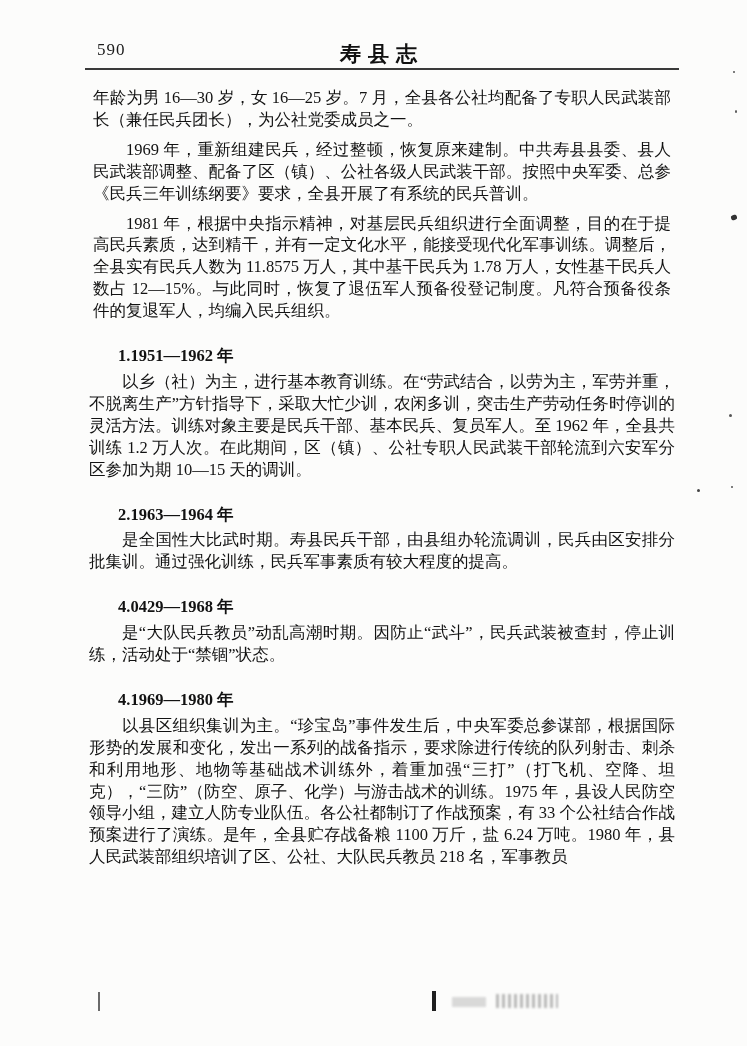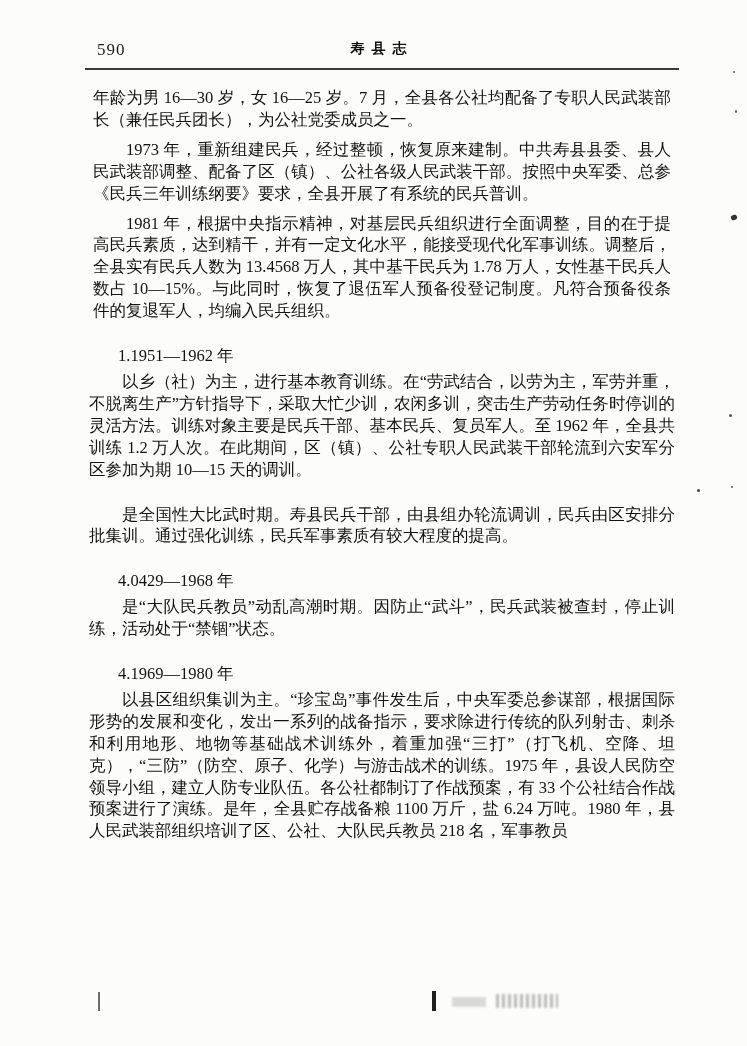--- a/index.html
+++ b/index.html
@@ -28,21 +28,21 @@
     top: 0;
     font-size: 17px;
     letter-spacing: 1px;
     color: #1c1c1c;
   }
   .book-title {
     position: absolute;
     left: 0; right: 0;
     top: 0;
     text-align: center;
-    font-size: 14px;
+    font-size: 21px;
     font-weight: bold;
     letter-spacing: 7px;
     color: #111;
   }
   .header-rule {
     height: 0;
     border-top: 2px solid #3a3a3a;
     margin-top: 4px;
   }
   
@@ -60,21 +60,21 @@
     font-size: 24px;
     line-height: 28px;
     padding-left: 33px;
     margin-top: 21px;
     margin-bottom: 17px;
     font-weight: 500;
     color: #181818;
   }
   .subsection { margin-top: 23px; }
   .subsection-heading {
-    font-weight: normal;
+    font-weight: bold;
     text-indent: 2em;
     font-size: 16.5px;
   }
   .subsection-body { text-indent: 2em; margin: 4px; }
   
   .artifact { position: absolute; pointer-events: none; }
   .tick-left {
     left: 98px; top: 992px;
     width: 2px; height: 19px;
     background: #6a6a6a;
@@ -113,30 +113,31 @@
 
   <div class="running-header">
     <span class="page-number">590</span>
     <span class="book-title">寿县志</span>
   </div>
   <div class="header-rule"></div>
 
   <div class="text-block">
 
     <p class="para no-indent">年龄为男 16—30 岁，女 16—25 岁。7 月，全县各公社均配备了专职人民武装部长（兼任民兵团长），为公社党委成员之一。</p>
-    <p class="para">1973 年，重新组建民兵，经过整顿，恢复原来建制。中共寿县县委、县人民武装部调整、配备了区（镇）、公社各级人民武装干部。按照中央军委、总参《民兵三年训练纲要》要求，全县开展了有系统的民兵普训。</p>
-    <p class="para">1981 年，根据中央指示精神，对基层民兵组织进行全面调整，目的在于提高民兵素质，达到精干，并有一定文化水平，能接受现代化军事训练。调整后，全县实有民兵人数为 13.4568 万人，其中基干民兵为 1.78 万人，女性基干民兵人数占 10—15%。与此同时，恢复了退伍军人预备役登记制度。凡符合预备役条件的复退军人，均编入民兵组织。</p>
+    <p class="para">1969 年，重新组建民兵，经过整顿，恢复原来建制。中共寿县县委、县人民武装部调整、配备了区（镇）、公社各级人民武装干部。按照中央军委、总参《民兵三年训练纲要》要求，全县开展了有系统的民兵普训。</p>
+    <p class="para">1981 年，根据中央指示精神，对基层民兵组织进行全面调整，目的在于提高民兵素质，达到精干，并有一定文化水平，能接受现代化军事训练。调整后，全县实有民兵人数为 11.8575 万人，其中基干民兵为 1.78 万人，女性基干民兵人数占 12—15%。与此同时，恢复了退伍军人预备役登记制度。凡符合预备役条件的复退军人，均编入民兵组织。</p>
 
 
     <div class="subsection">
       <div class="subsection-heading">1.1951—1962 年</div>
       <p class="subsection-body">以乡（社）为主，进行基本教育训练。在“劳武结合，以劳为主，军劳并重，不脱离生产”方针指导下，采取大忙少训，农闲多训，突击生产劳动任务时停训的灵活方法。训练对象主要是民兵干部、基本民兵、复员军人。至 1962 年，全县共训练 1.2 万人次。在此期间，区（镇）、公社专职人民武装干部轮流到六安军分区参加为期 10—15 天的调训。</p>
     </div>
 
     <div class="subsection">
+      <div class="subsection-heading">2.1963—1964 年</div>
       <p class="subsection-body">是全国性大比武时期。寿县民兵干部，由县组办轮流调训，民兵由区安排分批集训。通过强化训练，民兵军事素质有较大程度的提高。</p>
     </div>
 
     <div class="subsection">
       <div class="subsection-heading">4.0429—1968 年</div>
       <p class="subsection-body">是“大队民兵教员”动乱高潮时期。因防止“武斗”，民兵武装被查封，停止训练，活动处于“禁锢”状态。</p>
     </div>
 
     <div class="subsection">
       <div class="subsection-heading">4.1969—1980 年</div>

